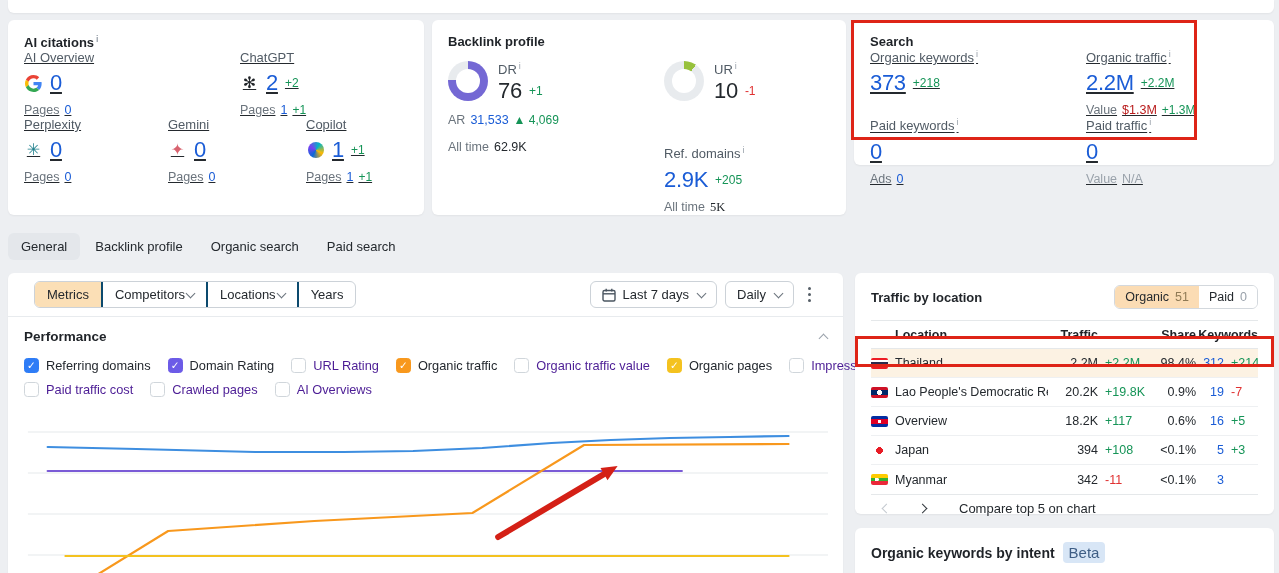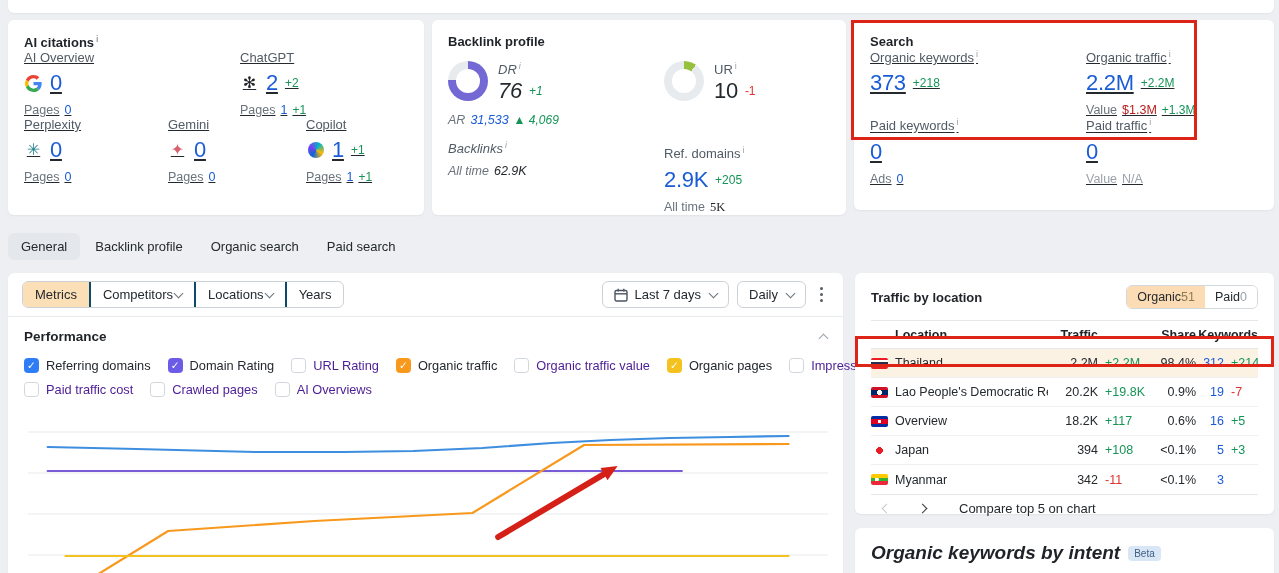--- a/index.html
+++ b/index.html
@@ -22,40 +22,40 @@
   .big-dark { font-size:22px; color:#24292e; letter-spacing:-.3px; }
   .m-delta { font-size:12px; color:#159457; }
   .m-delta.red { color:#e03131; }
   .m-sub { margin-top:7px; font-size:12.5px; color:#6b747d; display:flex; gap:5px; align-items:baseline; white-space:nowrap; }
   .blue-s { color:#1a5cd6; }
   .muted { color:#9aa2ab; }
 
   
   .card-ai { left:8px; top:20px; width:416px; height:195px; padding:14px 16px; }
   .card-bp { left:432px; top:20px; width:414px; height:195px; padding:14px 16px; }
-  .card-search { left:854px; top:20px; width:420px; height:190px; padding:14px 16px; }
+  .card-search { left:854px; top:20px; width:420px; height:145px; padding:14px 16px; }
   .m-row { display:flex; margin-top:0;text-decoration:underline; }
   .w216 { width:216px; } .w144 { width:144px; } .w138 { width:138px; }
   .ai-ic { width:19px; height:19px; display:inline-flex; align-items:center; justify-content:center; font-size:16px; line-height:1; }
   .copilot-dot { width:16px; height:16px; border-radius:50%; background:conic-gradient(from 210deg,#0b68d8,#7a3ff2,#00b7c3,#ffb900,#0b68d8); }
 
   .donut-row { display:flex; gap:10px; align-items:flex-start; margin-top:12px; }
   .donut { width:40px; height:40px; border-radius:50%; position:relative; flex:0 0 auto; }
   .donut::after { content:""; position:absolute; inset:8px; background:#fff; border-radius:50%; }
   .ar-line { margin-top:10px; font-size:12.5px; color:#6b747d; display:flex; gap:5px; }
-  .bp-cols { display:flex; } .bp-col-l { width:216px;font-style:italic; } .bp-col-r { flex:1; }
+  .bp-cols { display:flex; } .bp-col-l { width:216px; } .bp-col-r { flex:1; }
 
   
   .tabs { position:absolute; left:8px; top:233px; display:flex; gap:2px; align-items:center; }
   .tab { padding:6px 13px; font-size:13px; color:#24292e; border-radius:6px; cursor:pointer; }
   .tab.active { background:#e4e7eb; }
 
   
   .card-main { left:8px; top:273px; width:835px; height:310px; }
-  .filter-row { display:flex; align-items:center; padding:8px 14px; }
+  .filter-row { display:flex; align-items:center; padding:8px 26px; }
   .btn-group { display:flex; border:1px solid #ccd2d8; border-radius:6px; overflow:hidden; background:#fff; }
   .g-btn { padding:5px 12px; font-size:13px; color:#24292e; border-left:2px solid #0c4a6e; display:flex; align-items:center; cursor:pointer; white-space:nowrap; }
   .g-btn:first-child { border-left:none; }
   .g-btn.active { background:#fbdfb6; }
   .right-ctrls { margin-left:auto; display:flex; align-items:center; gap:8px; }
   .pill-btn { border:1px solid #ccd2d8; border-radius:6px; background:#fff; padding:5px 11px; font-size:13px; display:flex; align-items:center; gap:7px; cursor:pointer; white-space:nowrap; }
   .chev { width:7px; height:7px; display:inline-block; border-right:1.6px solid #6a737c; border-bottom:1.6px solid #6a737c; }
   .chev.down { transform:rotate(45deg); margin:-3px 0 0 2px; }
   .chev.up { transform:rotate(-135deg); margin-top:4px; border-color:#9aa2ab; }
   .chev.left { transform:rotate(135deg); border-color:#c3c9cf; }
@@ -72,21 +72,21 @@
   .cb-box { width:15px; height:15px; border-radius:3.5px; border:1.5px solid #d0d6db; background:#fff; display:inline-flex; align-items:center; justify-content:center; font-size:10.5px; line-height:1; color:#fff; }
   .cbx .cbx-label { font-size:12.8px; color:#4c1d95; }
   .cbx.on .cbx-label { color:#24292f; }
   .chart-wrap { margin:8px 10px 0; height:178px; }
   .chart-wrap svg { width:100%; height:100%; display:block; }
 
   
   .card-traffic { left:855px; top:273px; width:419px; height:241px; padding:12px 16px 0; display:flex; flex-direction:column; }
   .tl-head { display:flex; align-items:center; }
   .toggle { margin-left:auto; display:flex; border:1px solid #d3d8dd; border-radius:6px; overflow:hidden; font-size:12.5px; }
-  .tg-seg { padding:4px 10px; display:flex; align-items:center; cursor:pointer; background:#fff; color:#24292e; }
+  .tg-seg { padding:4px 10px; display:flex; gap:6px; align-items:center; cursor:pointer; background:#fff; color:#24292e; }
   .tg-seg.active { background:#fbdcb4; }
   .tg-count { color:#8f7a55; } .tg-seg:not(.active) .tg-count { color:#9aa2ab; }
   .tl-table { margin-top:11px; font-size:12.5px; }
   .tl-grid { display:grid; grid-template-columns:24px 153px 50px 48px 50px 28px 34px; align-items:center; }
   .tl-colhead { border-top:1px solid #e5e8ea; border-bottom:1px solid #e5e8ea; padding:7px 0 6px; font-weight:700; color:#1f2328; }
   .tl-row { height:29px; border-bottom:1px solid #eef0f2; }
   .tl-row.hl { background:#fcf2e3; }
   .t-right { text-align:right; } .t-pad { padding-left:7px; }
   .green { color:#159457; } .red { color:#e03131; }
   .loc-name { overflow:hidden; white-space:nowrap; }
@@ -96,21 +96,21 @@
   .flag-kh { background:radial-gradient(circle at 50% 50%, #fff 0 1.8px, transparent 1.9px), linear-gradient(180deg,#032ea1 0 27%,#e00025 27% 73%,#032ea1 73% 100%); }
   .flag-jp { background:radial-gradient(circle at 50% 50%, #e81c25 0 3.2px, #fff 3.3px); }
   .flag-mm { background:radial-gradient(circle at 35% 50%, #fff 0 1.8px, transparent 1.9px), linear-gradient(180deg,#fecb00 0 33%,#34b233 33% 66%,#ea2839 66% 100%); }
   .tl-footer { margin-top:auto; border-top:1px solid #e5e8ea; height:37px; display:flex; align-items:center; gap:10px; padding:0 2px; }
   .pg-btn { width:26px; height:26px; display:flex; align-items:center; justify-content:center; cursor:pointer; }
   .tl-compare { margin-left:14px; font-size:13px; color:#24292e; cursor:pointer; }
 
   
   .card-intent { left:855px; top:528px; width:419px; height:60px; padding:14px 16px 0; }
   .intent-head { display:flex; align-items:center; gap:8px; }
-  .beta-badge { background:#d8e6f6; color:#3f5e85; font-size:10px; padding:2px 6px; border-radius:4px; }
+  .beta-badge { background:#d8e6f6; color:#3f5e85; font-size:15px; padding:2px 6px; border-radius:4px; }
   .intent-div { height:1px; background:#e5e8ea; margin-top:13px; }
 
   
   .red-box { position:absolute; border:3px solid #de2417; z-index:40; pointer-events:none; }
   .rb-search { left:851px; top:20px; width:346px; height:120px; }
   .rb-row { left:855px; top:336px; width:419px; height:31px; }
 </style>
 </head>
 <body>
 
@@ -207,21 +207,20 @@
               <span class="m-delta">+1</span>
             </div>
         </div>
       </div>
       <div class="ar-line">
           <span>AR</span>
           <span class="blue-s">31,533</span>
           <span class="m-delta">▲ 4,069</span>
         </div>
       <div class="metric" style="margin-top:13px;">
-        <div class="m-label"><span>Backlinks</span><sup class="info">i</sup></div>
         <div class="m-sub">
             <span>All time</span>
             <span style="color:#24292e;">62.9K</span>
           </div>
       </div>
     </div>
     <div class="bp-col-r">
       <div class="donut-row">
         <span class="donut" style="background: conic-gradient(rgb(151, 193, 60) 0deg, rgb(151, 193, 60) 10%, rgb(232, 235, 238) 10%, rgb(232, 235, 238) 100%);"></span>
         <div>
@@ -485,20 +484,20 @@
       </span>
     <span class="pg-btn">
         <span class="chev right"></span>
       </span>
     <span class="tl-compare">Compare top 5 on chart</span>
   </div>
 </div>
 
 <div class="card card-intent">
   <div class="intent-head">
-    <span class="card-title" style="font-size:19px;font-style:italic;">Organic keywords by intent</span>
+    <span class="card-title" style="font-size:14px;">Organic keywords by intent</span>
     <span class="beta-badge">Beta</span>
   </div>
   <div class="intent-div"></div>
 </div>
 
 <div class="red-box rb-search"></div>
 <div class="red-box rb-row"></div>
 
 </body></html>

